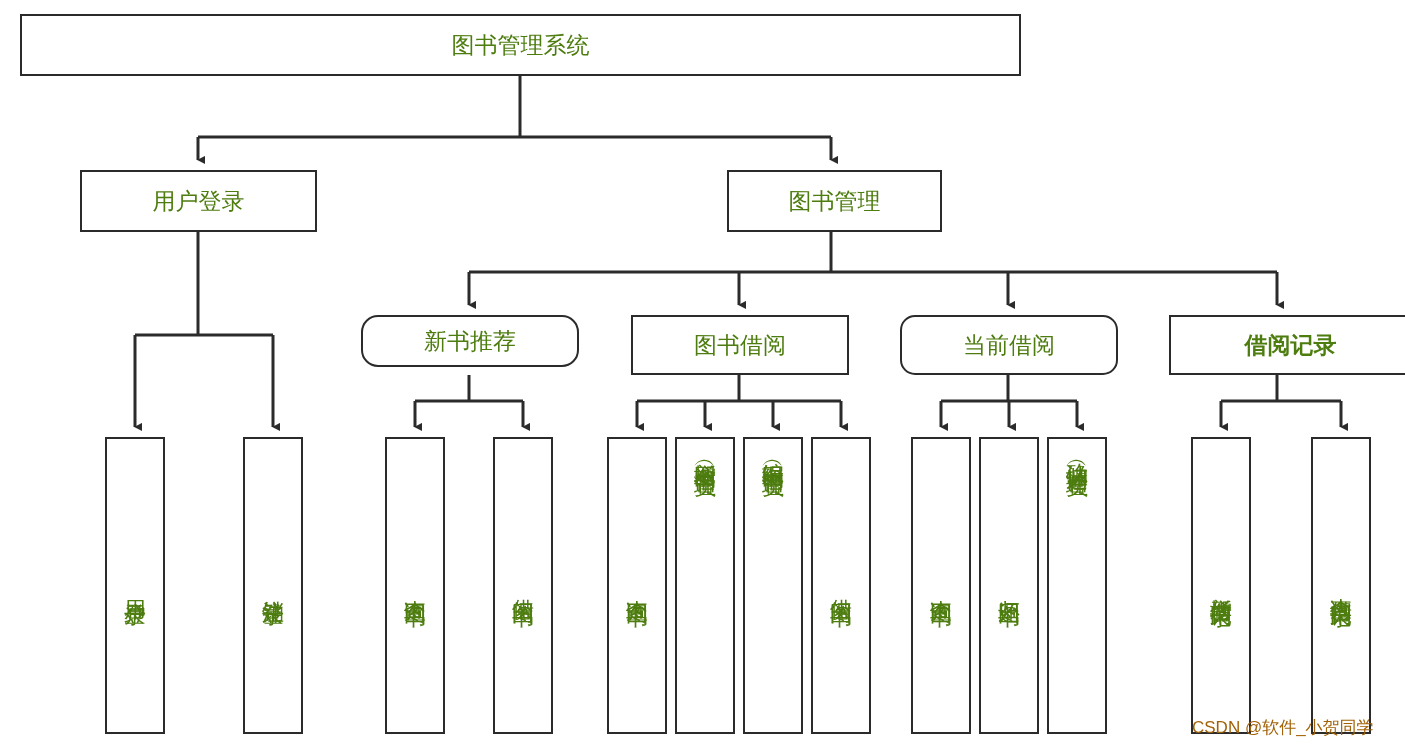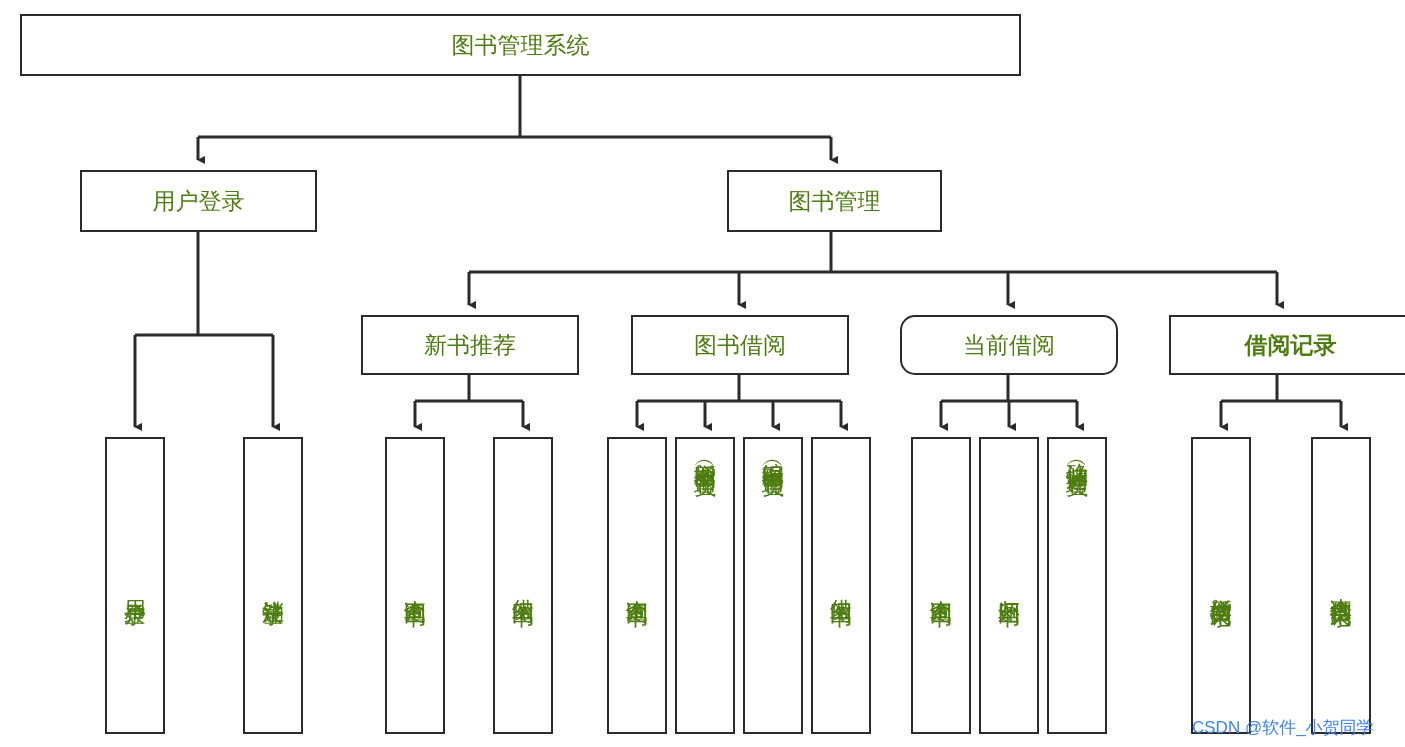--- a/index.html
+++ b/index.html
@@ -61,21 +61,21 @@
   }
   .node-box.vertical.centered {
     align-items: center;
     padding-top: 0;
   }
   .watermark {
     position: absolute;
     left: 1192px;
     top: 716px;
     font-size: 17px;
-    color: #3b82f6;
+    color: #a16207;
     white-space: nowrap;
     user-select: none;
   }
 </style>
 </head>
 <body>
 
 <div id="diagram-root">
 
   <svg class="flow" viewBox="0 0 1405 747" xmlns="http://www.w3.org/2000/svg">
@@ -133,21 +133,21 @@
   </div>
 
   <div class="node-box horizontal" style="left:80px; top:170px; width:237px; height:62px;">
     <span class="node-label">用户登录</span>
   </div>
 
   <div class="node-box horizontal" style="left:711px; top:170px; width:215px; height:62px;margin-left:16px;">
     <span class="node-label">图书管理</span>
   </div>
 
-  <div class="node-box horizontal" style="left:361px; top:315px; width:218px; height:60px;">
+  <div class="node-box horizontal" style="left:361px; top:315px; width:218px; height:52px;border-radius:17px;">
     <span class="node-label">新书推荐</span>
   </div>
 
   <div class="node-box horizontal" style="left:631px; top:315px; width:218px; height:60px;">
     <span class="node-label">图书借阅</span>
   </div>
 
   <div class="node-box horizontal" style="left:900px; top:315px; width:218px; height:60px;border-radius:15px;">
     <span class="node-label">当前借阅</span>
   </div>

